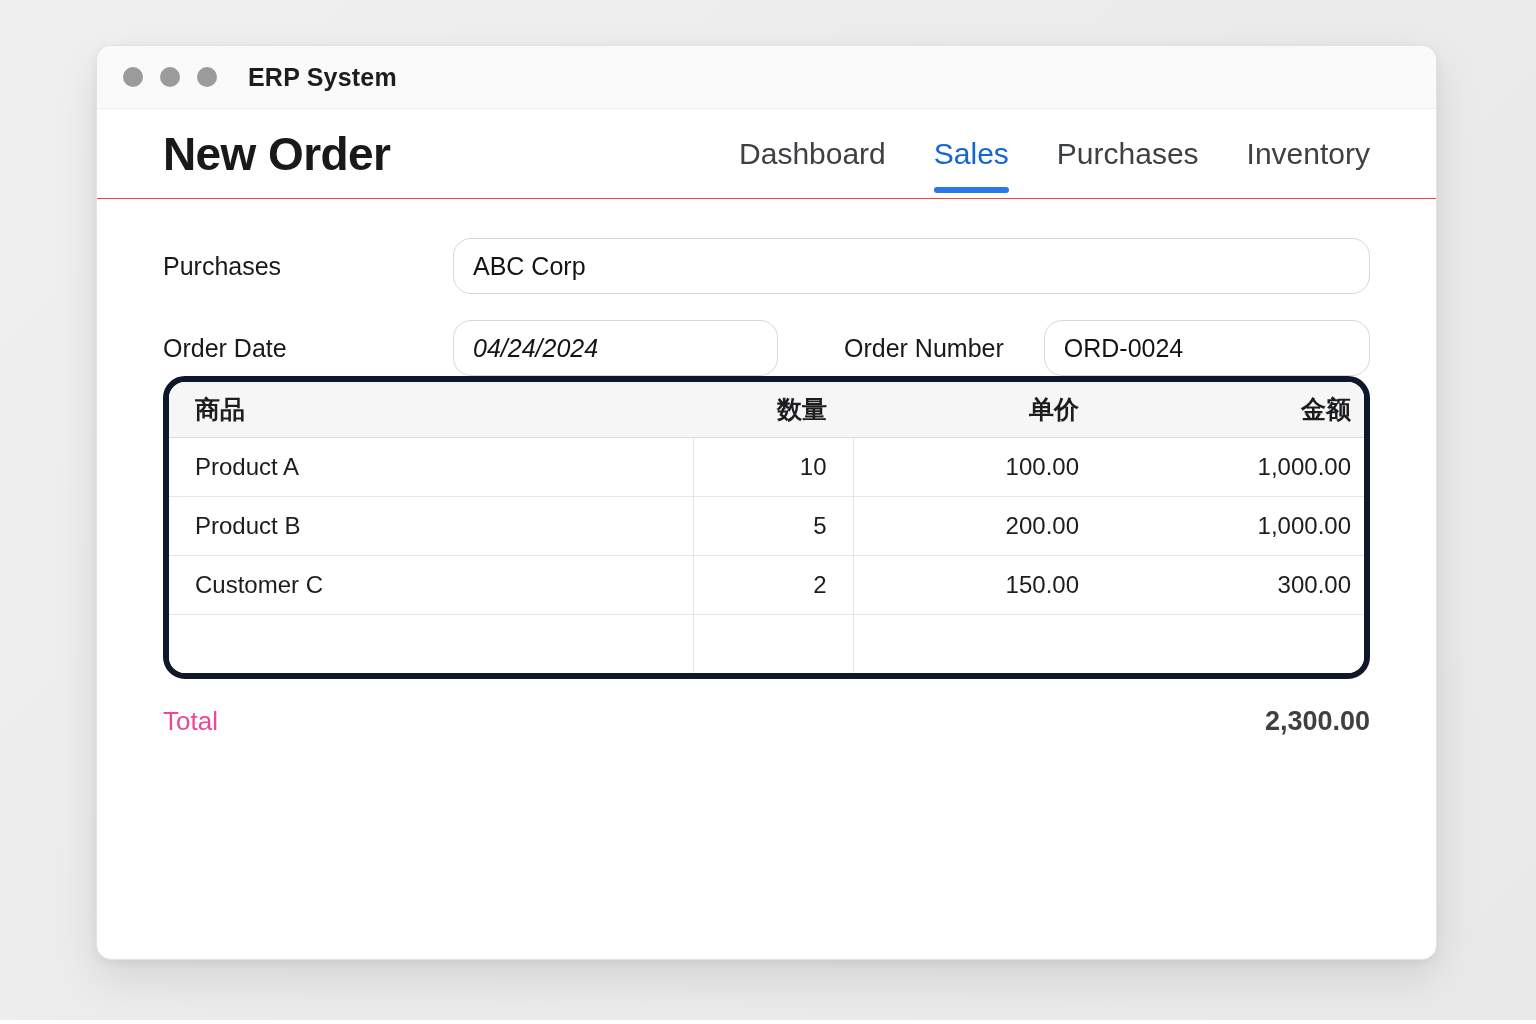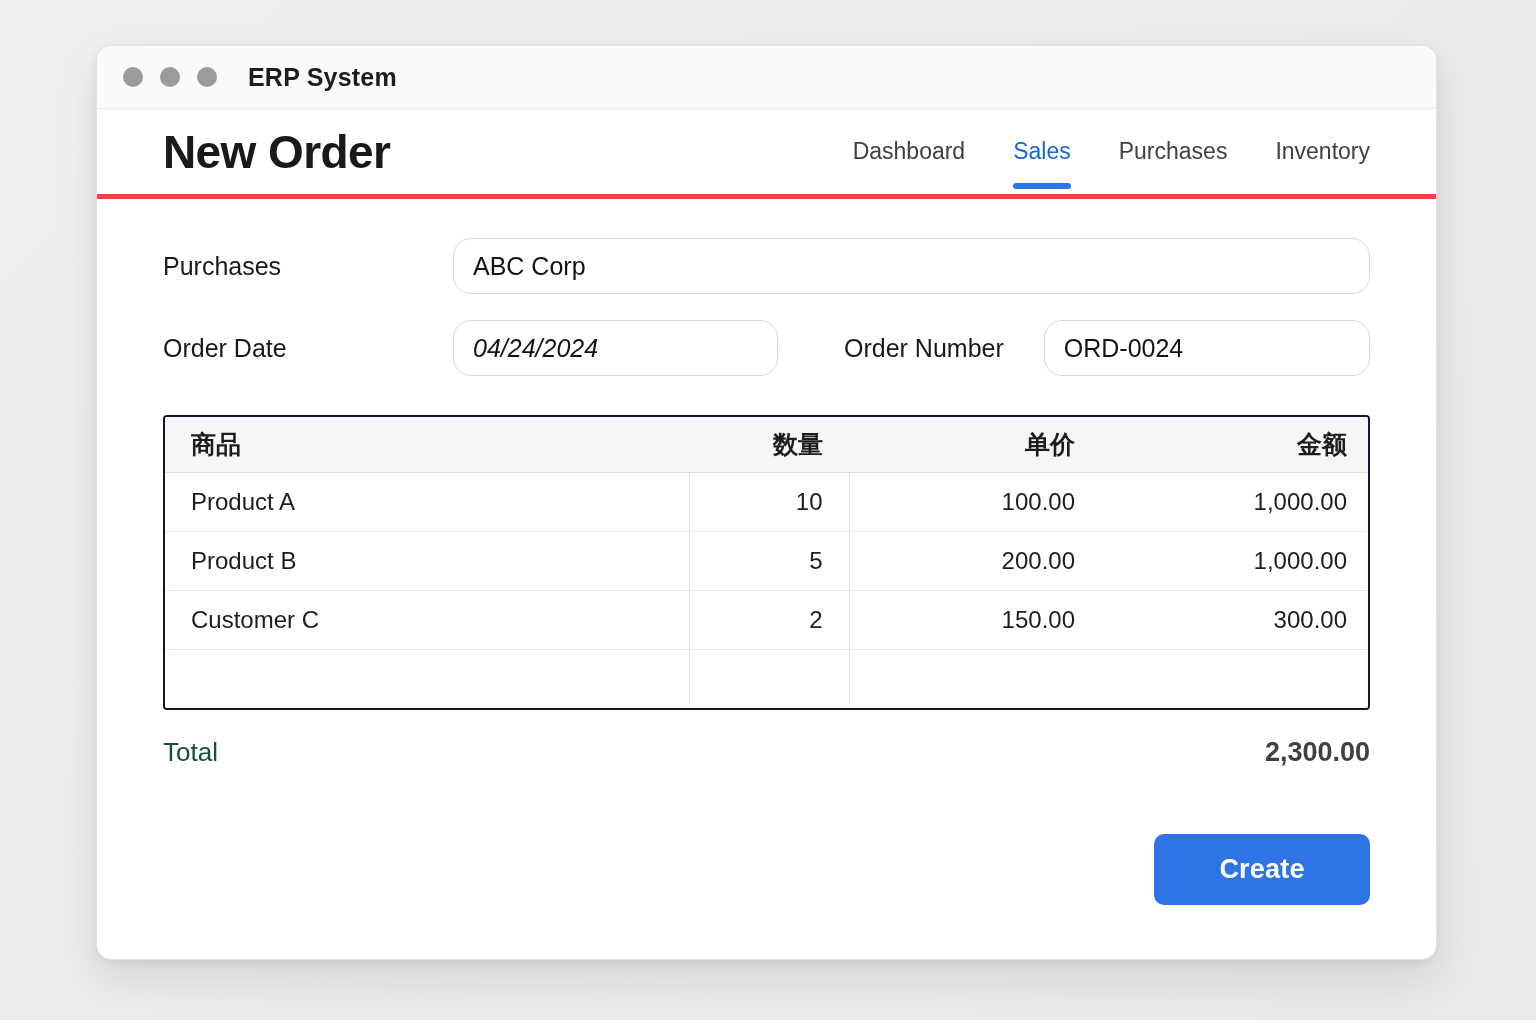--- a/index.html
+++ b/index.html
@@ -34,28 +34,28 @@
     background: #9b9b9d; margin-right: 17px; display: inline-block;
   }
   .app-title {
     font-size: 25px; font-weight: 700; color: #1d1d1f; margin-left: 14px;
     letter-spacing: 0.2px;
   }
   
   .pagehead {
     display: flex; align-items: center; justify-content: space-between;
     height: 90px; padding: 0 66px;
-    border-bottom: 5px solid #ef4444;
+    border-bottom: 1px solid #ef4444;
   }
   .page-title {
     font-size: 46px; font-weight: 700; color: #17191b; letter-spacing: -0.6px;
   }
   .nav { display: flex; gap: 48px; height: 100%; align-items: stretch; }
   .tab {
-    font-size: 23px; color: #3d4144; display: flex; align-items: center;
+    font-size: 30px; color: #3d4144; display: flex; align-items: center;
     position: relative; cursor: pointer; text-decoration: none;
   }
   .tab.active { color: #1565d2; font-weight: 500; }
   .tab.active::after {
     content: ""; position: absolute; left: 0; right: 0; bottom: 5px;
     height: 6px; border-radius: 3px; background: #2b76e8;
   }
   
   .content { padding: 0 66px; }
   .form-row { display: flex; align-items: center; margin-top: 26px; }
@@ -65,22 +65,21 @@
   .input {
     height: 56px; border: 1.5px solid #d7d7d9; border-radius: 18px;
     font-size: 25px; color: #121417; padding: 0 19px; background: #fff;
     font-family: inherit; outline: none; min-width: 0;
   }
   .input.grow { flex: 1; }
   .input.date { width: 325px; flex: none; font-style: italic; }
   .input.num { flex: 1; }
   
   .table-wrap {
-    margin-top: 39px;
-    border: 2px solid #0f172a; border-radius: 4px; overflow: hidden;
+    border: 6px solid #0f172a; border-radius: 22px; overflow: hidden;
     background: #fff;
   }
   table { width: 100%; border-collapse: collapse; table-layout: fixed; }
   thead th {
     background: #f6f6f7; height: 55px;
     font-size: 25px; font-weight: 600; color: #1b1d1f;
     padding: 0 26px; text-align: right;
     border-bottom: 1px solid #dddddf;
   }
   thead th:first-child { text-align: left; }
@@ -90,21 +89,21 @@
     border-bottom: 1px solid #e7e7e9; background: #fff;
   }
   tbody td:first-child { text-align: left; }
   tbody td.divider { border-right: 1px solid #e7e7e9; }
   tbody tr:last-child td { border-bottom: none; }
   
   .total-row {
     display: flex; align-items: center; justify-content: space-between;
     margin-top: 27px;
   }
-  .total-label { font-size: 26px; color: #14532d; }
+  .total-label { font-size: 26px; color: #ec4899; }
   .total-value { font-size: 27px; font-weight: 700; color: #404040; }
   .actions { display: flex; justify-content: flex-end; margin-top: 66px; }
   .create-btn {
     width: 216px; height: 71px;
     background: #2e74e4; color: #ffffff;
     border: none; border-radius: 10px;
     font-size: 27px; font-weight: 600; font-family: inherit;
     cursor: pointer; letter-spacing: 0.2px;
   }
 </style>
@@ -188,19 +187,16 @@
             </tr>
           </tbody>
         </table>
       </div>
 
       <div class="total-row">
         <span class="total-label">Total</span>
         <span class="total-value">2,300.00</span>
       </div>
 
-      <div class="actions">
-        <button class="create-btn">Create</button>
-      </div>
 
     </div>
   </div>
 </div>
 
 </body></html>

